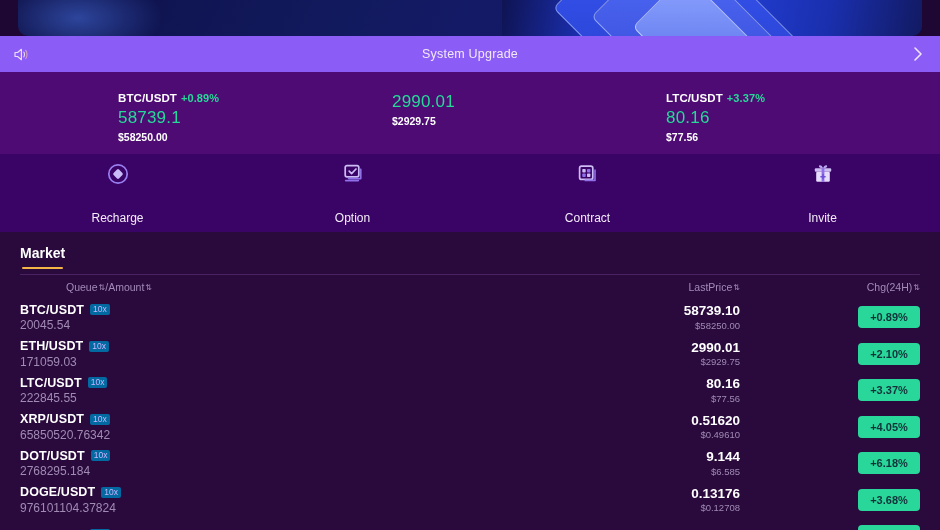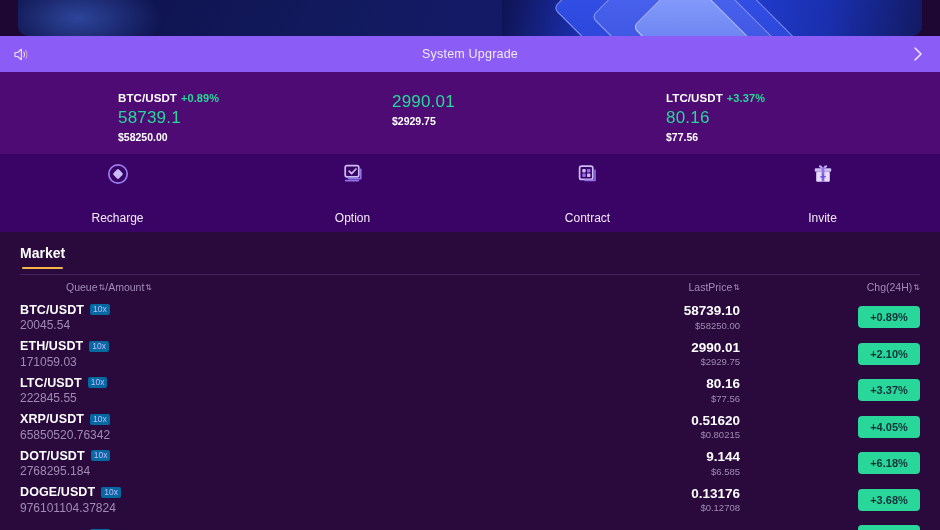--- a/index.html
+++ b/index.html
@@ -490,21 +490,21 @@
       <div class="row">
         <div class="cell-pair">
           <div class="pair-top">
             <span class="pair-name">XRP/USDT</span>
             <span class="pair-badge">10x</span>
           </div>
           <div class="pair-vol">65850520.76342</div>
         </div>
         <div class="cell-price">
           <div class="price-main">0.51620</div>
-          <div class="price-sub">$0.80215</div>
+          <div class="price-sub">$0.49610</div>
         </div>
         <div class="cell-chg">
           <div class="chg-badge">+4.05%</div>
         </div>
       </div>
 
       <div class="row">
         <div class="cell-pair">
           <div class="pair-top">
             <span class="pair-name">DOT/USDT</span>

